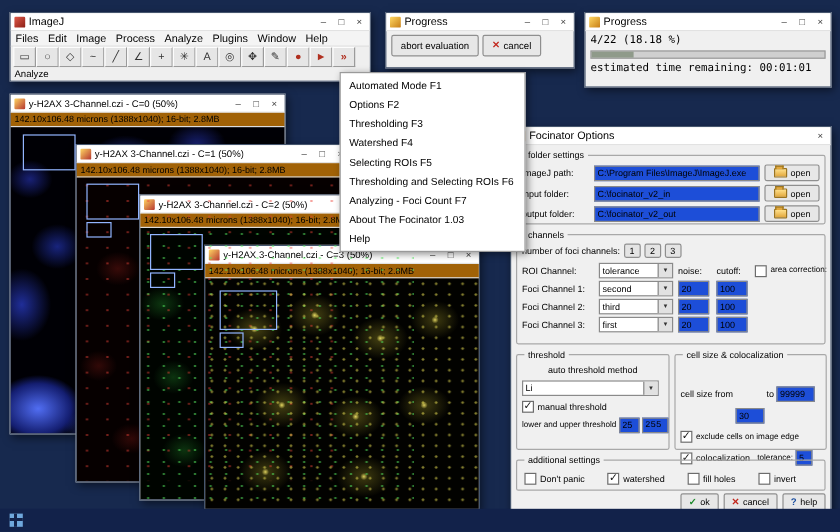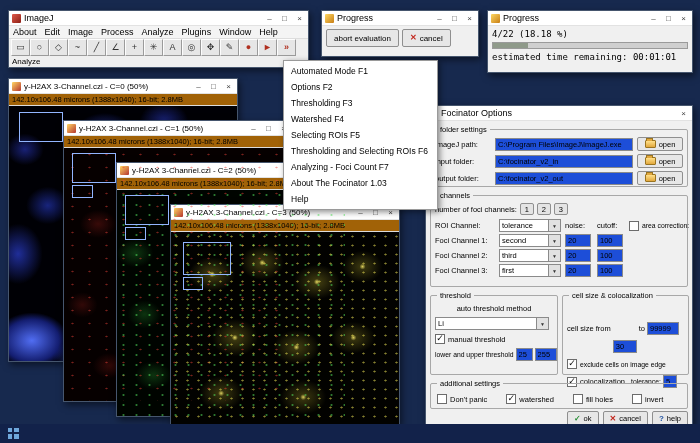--- a/index.html
+++ b/index.html
@@ -135,21 +135,21 @@
   <div class="titlebar">
     <span class="app-icon icon-ij"></span>
     <span class="title">ImageJ</span>
     <span class="winbtns">
       <span class="wbtn">–</span>
       <span class="wbtn">□</span>
       <span class="wbtn">×</span>
     </span>
   </div>
   <div class="menubar">
-    <span class="mitem">About</span>
+    <span class="mitem">Files</span>
     <span class="mitem">Edit</span>
     <span class="mitem">Image</span>
     <span class="mitem">Process</span>
     <span class="mitem">Analyze</span>
     <span class="mitem">Plugins</span>
     <span class="mitem">Window</span>
     <span class="mitem">Help</span>
   </div>
   <div class="toolbar">
     <span class="tbtn">▭</span>
@@ -369,21 +369,21 @@
         </span>
       <label class="cbrow">
           <span class="cb">
             <span class="mark">✓</span>
           </span>
           <span class="lbl">manual threshold</span>
         </label>
       <div class="hrow">
         <span class="lbl xs">lower and upper threshold</span>
         <input class="field" style="width: 17px;" value="25">
-        <input class="field" style="width: 22px;" value="255">
+        <input class="field" style="width: 22px; font-family: Liberation Mono, monospace;" value="255">
       </div>
     </div>
 
     <div class="group g-cellsize">
       <span class="legend">cell size &amp; colocalization</span>
       <div class="hrow">
         <span class="lbl">cell size from</span>
         <input class="field" style="width: 24px; margin-top: 36px;" value="30">
         <span class="lbl">to</span>
         <input class="field" style="width: 32px;" value="99999">

